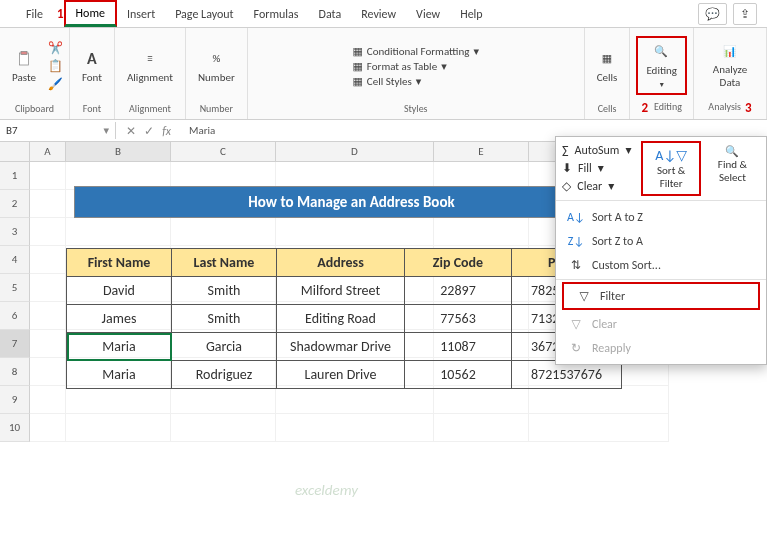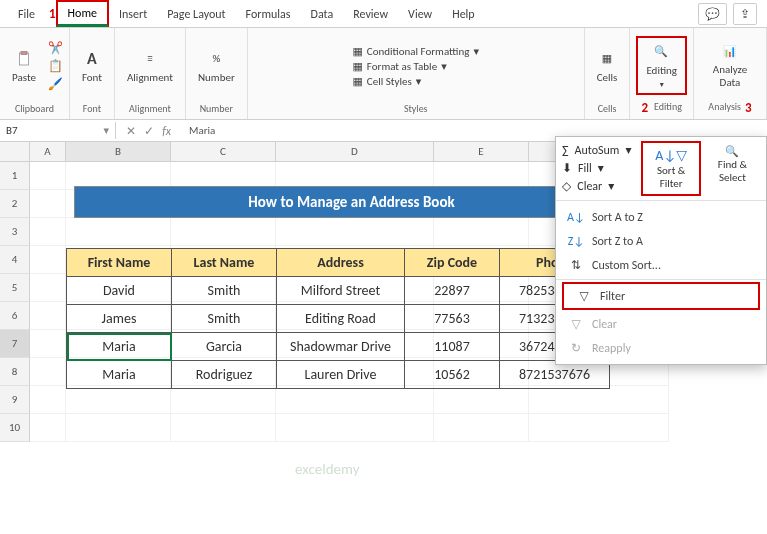--- a/index.html
+++ b/index.html
@@ -1,19 +1,19 @@
 <!DOCTYPE html>
 <html><head>
 <meta charset="utf-8">
 <style>
 * { box-sizing: border-box; margin: 0; padding: 0; font-family: 'Segoe UI', Calibri, sans-serif; }
 body { background: #fff; width: 767px; height: 534px; overflow: hidden; position: relative; font-size: 12px; color: #333; }
 
 
-.tabs { display: flex; align-items: center; height: 28px; border-bottom: 1px solid #d0d0d0; padding-left: 8px; }
+.tabs { display: flex; align-items: center; height: 28px; border-bottom: 1px solid #d0d0d0; padding-left: 16px; }
 .tab { padding: 4px 10px; color: #444; cursor: pointer; }
 .tab.active { border: 2px solid #d40000; border-bottom: 3px solid #107c41; color: #000; font-weight: 500; }
 .tabs-right { margin-left: auto; display: flex; gap: 6px; padding-right: 10px; }
 .tabs-right .iconbtn { border: 1px solid #ccc; padding: 3px 6px; border-radius: 2px; }
 
 
 .ribbon { display: flex; height: 92px; border-bottom: 1px solid #d0d0d0; background: #fafafa; }
 .group { border-right: 1px solid #e0e0e0; display: flex; flex-direction: column; align-items: center; padding: 4px 6px 2px; }
 .group-body { flex: 1; display: flex; align-items: center; gap: 6px; }
 .group-label { font-size: 10px; color: #666; padding: 2px 0; }
@@ -61,40 +61,40 @@
 
 .title-banner { position: absolute; left: 74px; top: 24px; width: 555px; height: 32px; background: #2f75b5; color: #fff; font-weight: bold; font-size: 15px; display: flex; align-items: center; justify-content: center; border: 1px solid #888; }
 
 
 .dtable { position: absolute; left: 66px; top: 86px; border-collapse: collapse; }
 .dtable th, .dtable td { border: 1px solid #555; padding: 5px 8px; text-align: center; font-size: 14px; height: 28px; }
 .dtable th { background: #ffe699; font-weight: bold; }
 .dtable .w1 { width: 105px; }
 .dtable .w2 { width: 105px; }
 .dtable .w3 { width: 128px; }
-.dtable .w4 { width: 95px; }
+.dtable .w4 { width: 107px; }
 .dtable .w5 { width: 110px; }
 .dtable tr.selrow td:first-child { outline: 2px solid #107c41; outline-offset: -2px; }
 
 
 .popup { position: absolute; left: 555px; top: 136px; width: 212px; background: #fff; border: 1px solid #bbb; box-shadow: 0 4px 12px rgba(0,0,0,0.25); z-index: 10; }
 .popup-top { display: flex; border-bottom: 1px solid #e0e0e0; }
 .popup-left { flex: 1; padding: 6px; display: flex; flex-direction: column; gap: 4px; font-size: 12px; }
 .popup-left div { display: flex; align-items: center; gap: 6px; }
 .popup-right { display: flex; padding: 4px; gap: 2px; }
 .popup-rbtn { display: flex; flex-direction: column; align-items: center; padding: 4px 6px; font-size: 11px; }
 .sortfilter-hi { border: 2px solid #d40000; }
 .popup-menu { padding: 4px 0; }
 .mitem { display: flex; align-items: center; gap: 8px; padding: 5px 12px; font-size: 12px; color: #444; }
 .mitem.disabled { color: #aaa; }
 .mitem .micon { width: 16px; display: flex; justify-content: center; }
 .filter-hi { border: 2px solid #d40000; margin: 2px 6px; }
 .sep { height: 1px; background: #e0e0e0; margin: 2px 0; }
 
-.watermark { position: absolute; left: 295px; top: 460px; color: rgba(120,160,120,0.35); font-size: 15px; pointer-events: none; }
+.watermark { position: absolute; left: 295px; top: 481px; color: rgba(120,160,120,0.35); font-size: 15px; font-style: italic; pointer-events: none; }
 </style>
 </head>
 <body>
 
 <div class="tabs">
   <span class="tab">File</span>
   <span class="ann" style="position:static;margin-left:4px;">1</span>
   <span class="tab active">Home</span>
   <span class="tab">Insert</span>
   <span class="tab">Page Layout</span>

